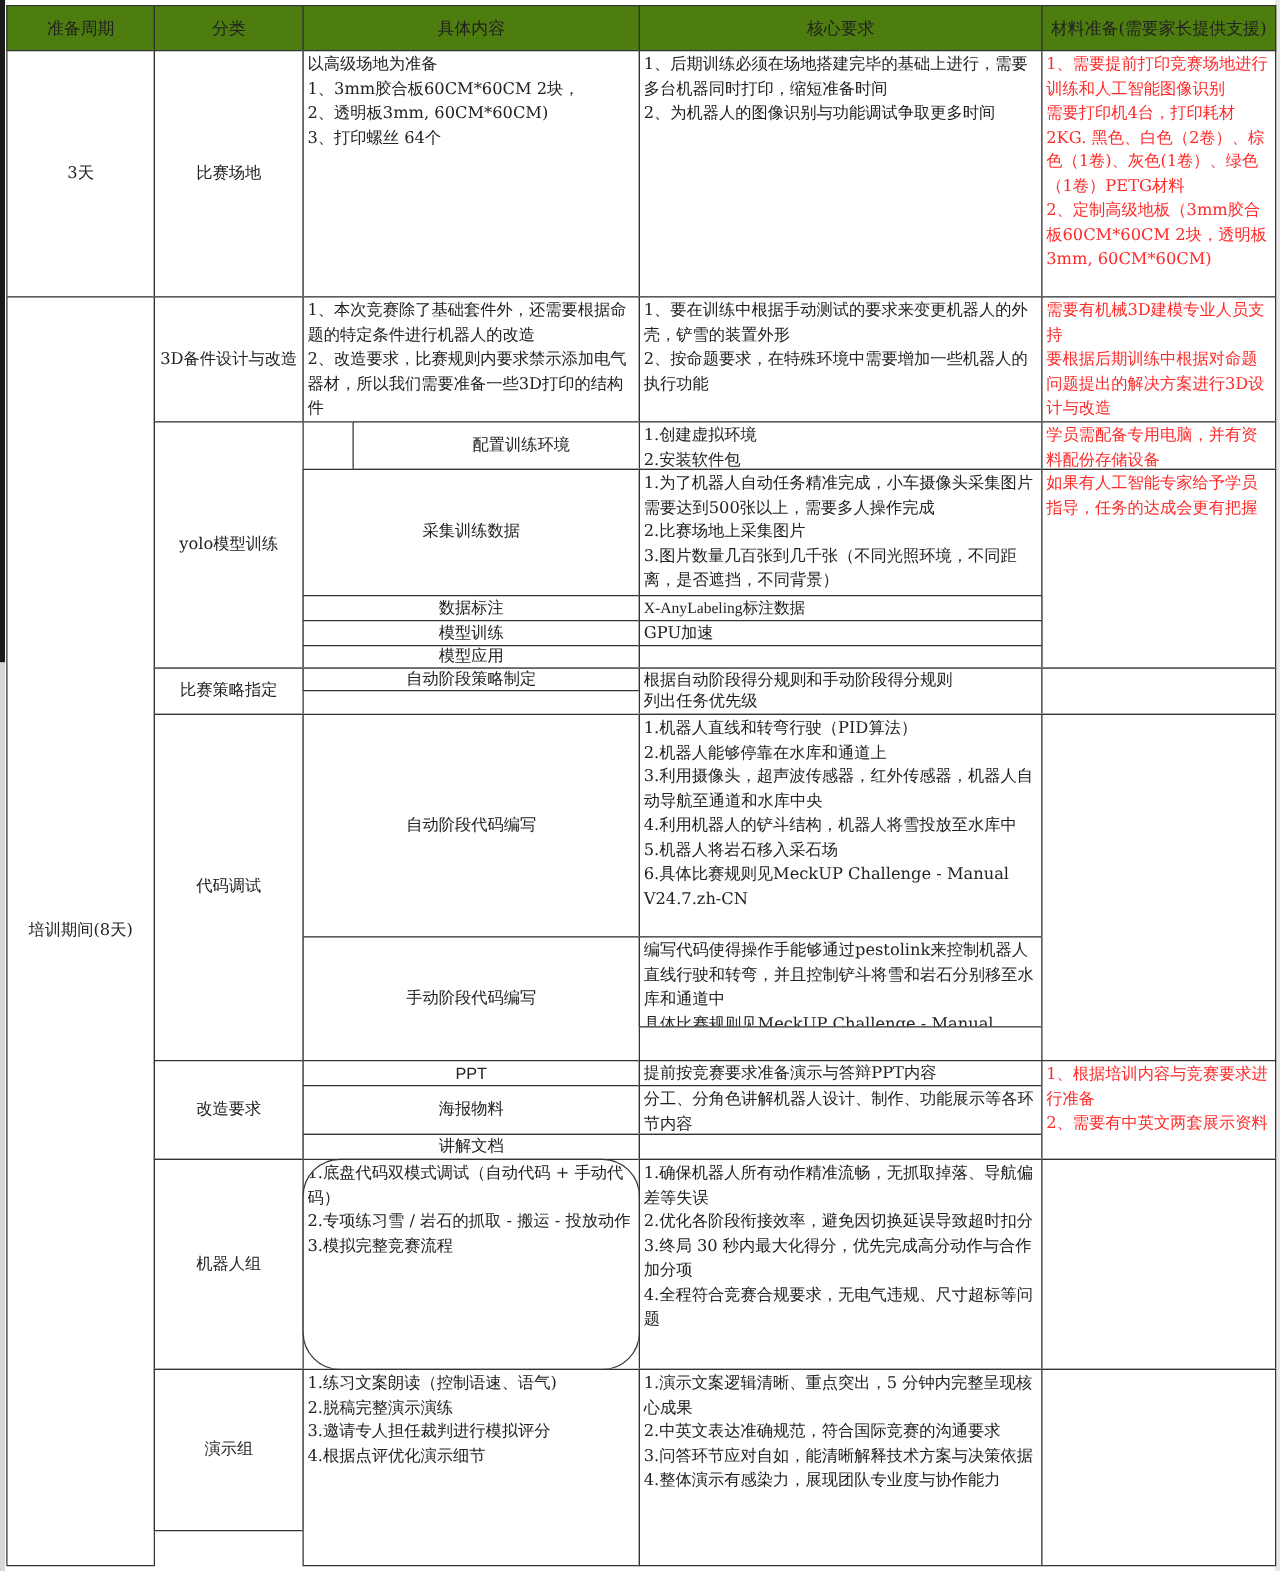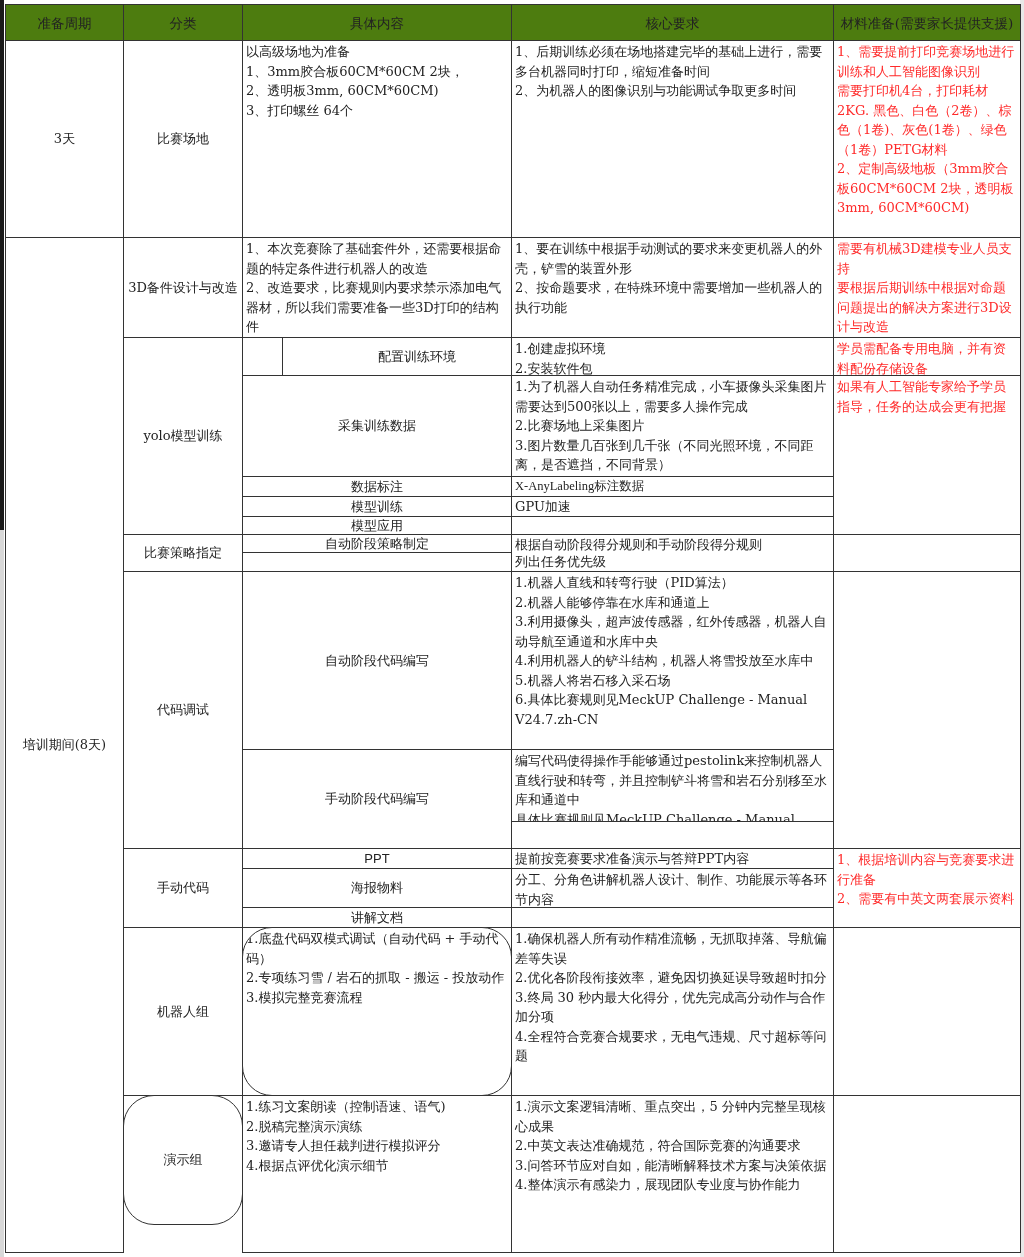--- a/index.html
+++ b/index.html
@@ -87,41 +87,41 @@
 2.机器人能够停靠在水库和通道上
 3.利用摄像头，超声波传感器，红外传感器，机器人自动导航至通道和水库中央
 4.利用机器人的铲斗结构，机器人将雪投放至水库中
 5.机器人将岩石移入采石场
 6.具体比赛规则见MeckUP Challenge - Manual V24.7.zh-CN</div>
   <div class="c mid" style="left:242px;top:749px;width:270px;height:100px;">手动阶段代码编写</div>
   <div class="c pre" style="left:511px;top:749px;width:323px;height:73px;">编写代码使得操作手能够通过pestolink来控制机器人直线行驶和转弯，并且控制铲斗将雪和岩石分别移至水库和通道中
 具体比赛规则见MeckUP Challenge - Manual V24.7.zh-CN</div>
   <div class="c" style="left:833px;top:571px;width:188px;height:278px;"></div>
 
-  <div class="c mid" style="left:123px;top:848px;width:120px;height:80px;">手动代码</div>
+  <div class="c mid" style="left:123px;top:848px;width:120px;height:80px;">改造要求</div>
   <div class="c mid" style="left:242px;top:848px;width:270px;height:21px;line-height:17px;font-family:'Liberation Sans',sans-serif;">PPT</div>
   <div class="c pre" style="left:511px;top:848px;width:323px;height:21px;line-height:17px;">提前按竞赛要求准备演示与答辩PPT内容</div>
   <div class="c mid" style="left:242px;top:868px;width:270px;height:40px;">海报物料</div>
   <div class="c pre" style="left:511px;top:868px;width:323px;height:40px;">分工、分角色讲解机器人设计、制作、功能展示等各环节内容</div>
   <div class="c mid" style="left:242px;top:907px;width:270px;height:21px;line-height:17px;">讲解文档</div>
   <div class="c pre" style="left:511px;top:907px;width:323px;height:21px;"></div>
   <div class="c pre red" style="left:833px;top:848px;width:188px;height:80px;">1、根据培训内容与竞赛要求进行准备
 2、需要有中英文两套展示资料</div>
 
   <div class="c mid" style="left:123px;top:927px;width:120px;height:169px;">机器人组</div>
   <div class="c pre" style="left:242px;top:927px;width:270px;height:169px;border-radius:30px;">1.底盘代码双模式调试（自动代码 + 手动代码）
 2.专项练习雪 / 岩石的抓取 - 搬运 - 投放动作
 3.模拟完整竞赛流程</div>
   <div class="c pre" style="left:511px;top:927px;width:323px;height:169px;">1.确保机器人所有动作精准流畅，无抓取掉落、导航偏差等失误
 2.优化各阶段衔接效率，避免因切换延误导致超时扣分
 3.终局 30 秒内最大化得分，优先完成高分动作与合作加分项
 4.全程符合竞赛合规要求，无电气违规、尺寸超标等问题</div>
   <div class="c" style="left:833px;top:927px;width:188px;height:169px;"></div>
 
-  <div class="c mid" style="left:123px;top:1095px;width:120px;height:130px;border-radius:31px;">演示组</div>
+  <div class="c mid" style="left:123px;top:1095px;width:120px;height:130px;">演示组</div>
   <div class="c pre" style="left:242px;top:1095px;width:270px;height:158px;">1.练习文案朗读（控制语速、语气)
 2.脱稿完整演示演练
 3.邀请专人担任裁判进行模拟评分
 4.根据点评优化演示细节</div>
   <div class="c pre" style="left:511px;top:1095px;width:323px;height:158px;">1.演示文案逻辑清晰、重点突出，5 分钟内完整呈现核心成果
 2.中英文表达准确规范，符合国际竞赛的沟通要求
 3.问答环节应对自如，能清晰解释技术方案与决策依据
 4.整体演示有感染力，展现团队专业度与协作能力</div>
   <div class="c" style="left:833px;top:1095px;width:188px;height:158px;"></div>
 </div>

